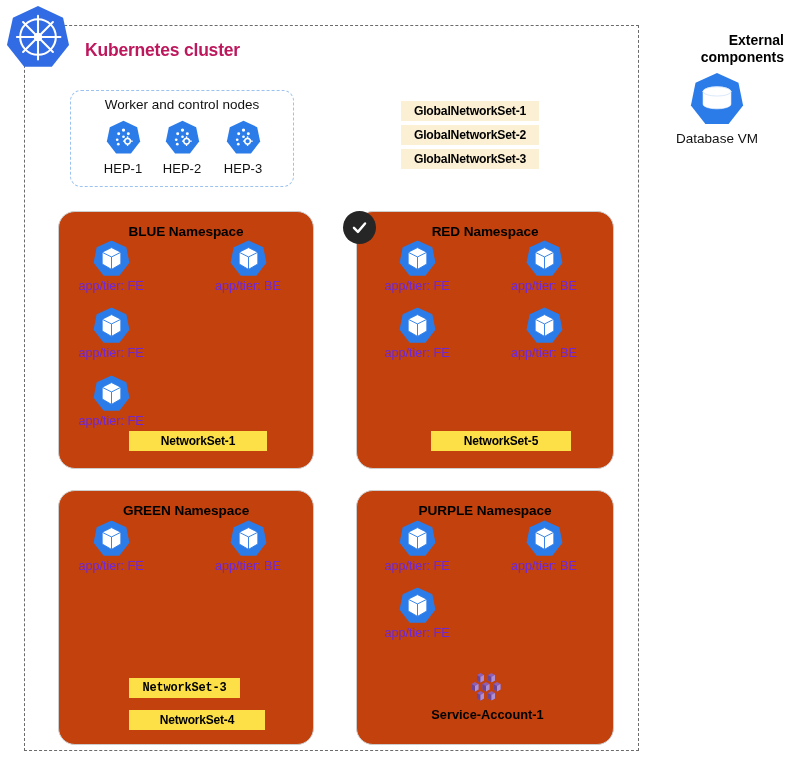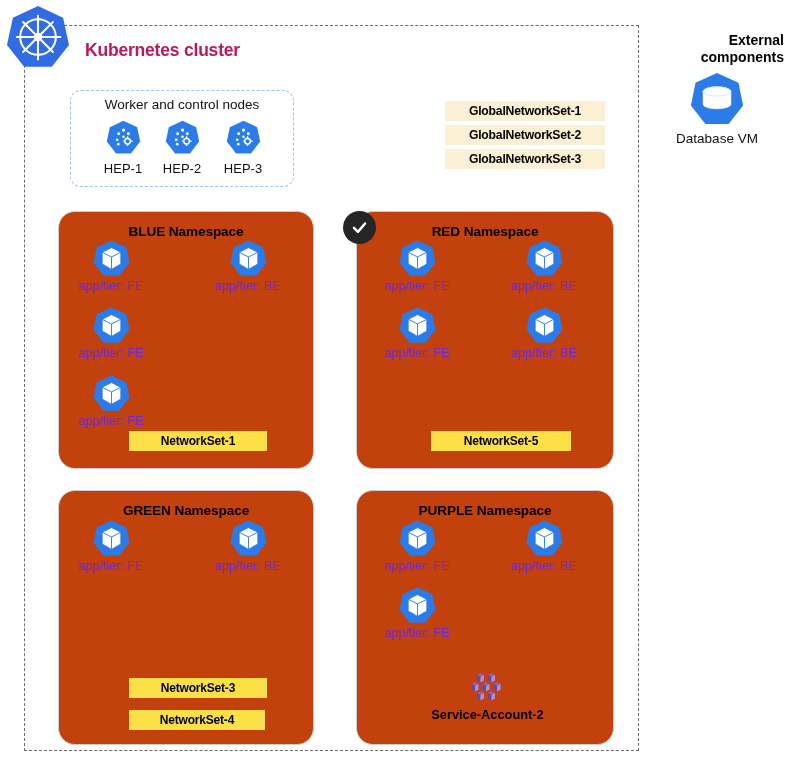--- a/index.html
+++ b/index.html
@@ -33,25 +33,24 @@
   #nodes-box-title{
     left:70px;top:97px;width:224px;text-align:center;
     font-size:13.5px;color:#111;
   }
   .hep{position:absolute;width:62px;text-align:center;}
   .hep .glyph{width:37px;height:37px;margin:0 auto;display:block;}
   .hep .lab{font-size:13px;color:#111;margin-top:5px;}
 
   
   .gns{
-    position:absolute;left:401px;width:160px;height:20px;
+    position:absolute;left:401px;width:138px;height:20px;
     background:#fcf0d4;color:#000;font-weight:bold;font-size:12.2px;
     display:flex;align-items:center;justify-content:center;
     letter-spacing:-0.2px;
-    margin-left:44px;
   }
 
   
   #ext-title{
     left:650px;top:32px;width:134px;text-align:right;
     font-size:14px;font-weight:bold;color:#000;line-height:17px;
   }
   #ext-db{left:650px;top:70px;width:134px;text-align:center;}
   #ext-db .glyph{width:58px;height:58px;margin:0 auto;display:block;}
   #ext-db .lab{font-size:13.5px;color:#111;margin-top:3px;}
@@ -347,21 +346,21 @@
       <polygon points="50,4 88,21 96,61 70,94 30,94 4,61 12,21" fill="#2B7CE9"></polygon>
       <polygon points="50,22 74,34 74,64 50,78 26,64 26,34" fill="#ffffff" stroke="#2B7CE9" stroke-width="2.4" stroke-linejoin="round"></polygon>
       <g stroke="#2B7CE9" stroke-width="2.4" fill="none" stroke-linejoin="round">
         <polyline points="26,34 50,46 74,34"></polyline>
           <line x1="50" y1="46" x2="50" y2="78"></line>
       </g>
     </svg>
   </span>
   <div class="lab">app/tier: BE</div>
 </div>
-<div class="nset" style="left:113px;top:678px;width:138px;">NetworkSet-3</div>
+<div class="nset" style="left:113px;top:678px;width:111px;font-family:Liberation Mono, monospace;">NetworkSet-3</div>
 <div class="nset" style="left:113px;top:710px;width:136px;">NetworkSet-4</div>
 
 <div class="ns" style="left:356px;top:490px;width:258px;height:255px;">
   <div class="ns-title">PURPLE Namespace</div>
 </div>
 <div class="pod" style="left:369px;top:519px;">
   <span class="glyph">
     <svg viewBox="0 0 100 100" width="39" height="39">
       <polygon points="50,4 88,21 96,61 70,94 30,94 4,61 12,21" fill="#2B7CE9"></polygon>
       <polygon points="50,22 74,34 74,64 50,78 26,64 26,34" fill="#ffffff" stroke="#2B7CE9" stroke-width="2.4" stroke-linejoin="round"></polygon>
@@ -438,14 +437,14 @@
           <polygon points="7,8 14,4 14,15 7,19" fill="#b08fd0"></polygon>
         </g>
         <g transform="translate(44,38)">
           <polygon points="0,4 7,0 14,4 14,15 7,19 0,15" fill="#8e5fb5"></polygon>
           <polygon points="0,4 7,8 7,19 0,15" fill="#6f4593"></polygon>
           <polygon points="7,8 14,4 14,15 7,19" fill="#b08fd0"></polygon>
         </g>
       </g>
     </svg>
   </span>
-  <div class="lab">Service-Account-2</div>
+  <div class="lab">Service-Account-1</div>
 </div>
 
 </body></html>

